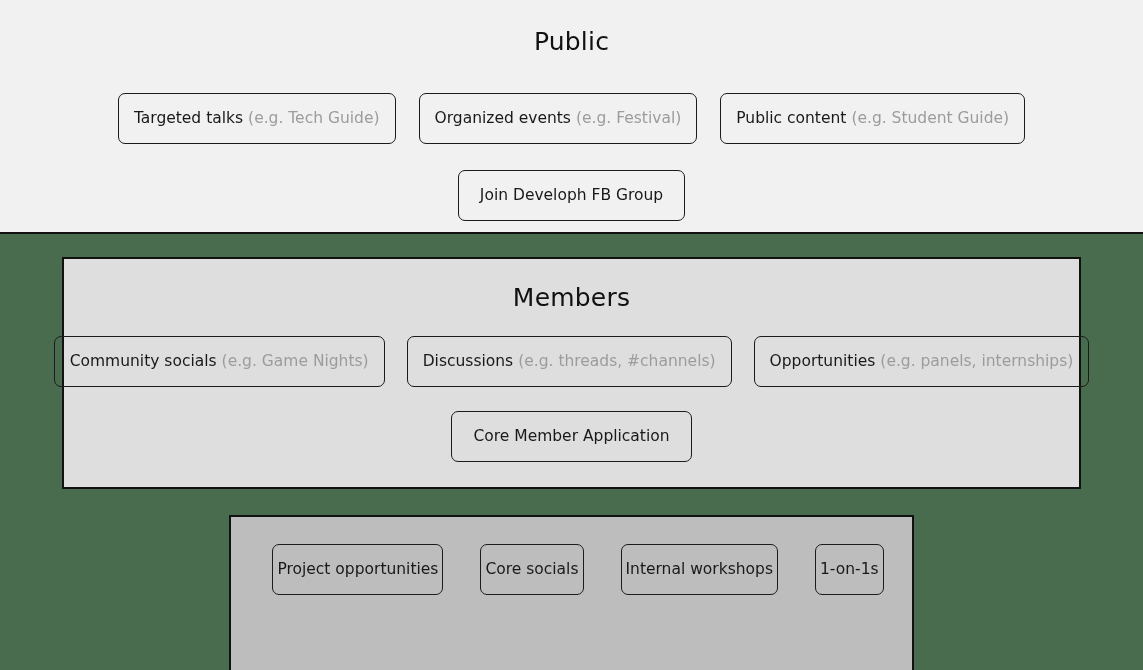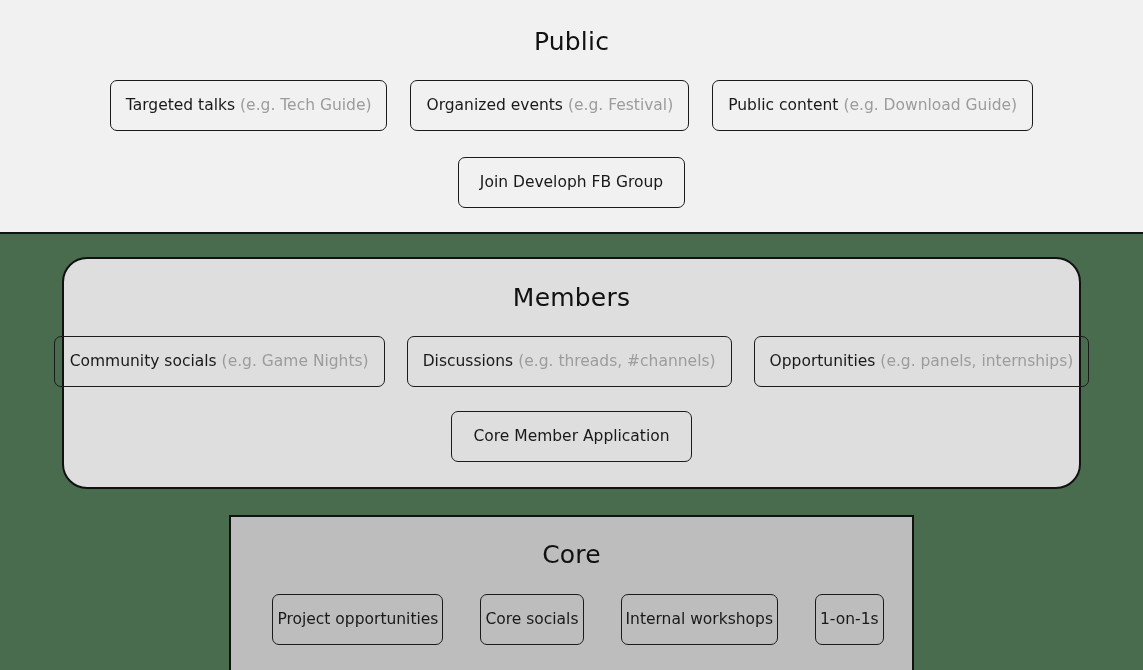--- a/index.html
+++ b/index.html
@@ -34,21 +34,20 @@
     width: 1147px;
     height: 236px;
     background: #f1f1f1;
   }
   .tier-members {
     left: 62px;
     top: 257px;
     width: 1019px;
     height: 232px;
     background: #dedede;
-    border-radius: 25px;
   }
   .tier-core {
     left: 229px;
     top: 515px;
     width: 685px;
     height: 170px;
     background: #bdbdbd;
   }
 
   .tier-title {
@@ -64,21 +63,21 @@
   .tier-core .tier-title { margin-top: 25px; }
 
   
   .chip-row {
     display: flex;
     justify-content: center;
     align-items: flex-start;
     width: 100%;
     box-sizing: border-box;
   }
-  .row-public-1 { margin-top: 26px; gap: 23px; }
+  .row-public-1 { margin-top: 39px; gap: 23px; }
   .row-public-2 { margin-top: 26px; gap: 23px; }
   .row-members-1 { margin-top: 26px; gap: 22px; }
   .row-members-2 { margin-top: 24px; gap: 22px; }
   .row-core-1 { margin-top: 27px; gap: 24px; }
 
   .chip {
     box-sizing: border-box;
     border: 1.6px solid #1b1b1b;
     border-radius: 7px;
     background: transparent;
@@ -124,21 +123,21 @@
       <div class="chip">
         <span class="chip-main">Targeted talks</span>
         <span class="chip-hint">(e.g. Tech Guide)</span>
       </div>
       <div class="chip">
         <span class="chip-main">Organized events</span>
         <span class="chip-hint">(e.g. Festival)</span>
       </div>
       <div class="chip">
         <span class="chip-main">Public content</span>
-        <span class="chip-hint">(e.g. Download Guide)</span>
+        <span class="chip-hint">(e.g. Student Guide)</span>
       </div>
     </div>
 
     <div class="chip-row row-public-2">
       <div class="chip">
         <span class="chip-main">Join Developh FB Group</span>
       </div>
     </div>
   </section>
 
@@ -161,21 +160,20 @@
     </div>
 
     <div class="chip-row row-members-2">
       <div class="chip">
         <span class="chip-main">Core Member Application</span>
       </div>
     </div>
   </section>
 
   <section class="tier tier-core">
-    <div class="tier-title">Core</div>
 
     <div class="chip-row row-core-1">
       <div class="chip">
         <span class="chip-main">Project opportunities</span>
       </div>
       <div class="chip">
         <span class="chip-main">Core socials</span>
       </div>
       <div class="chip">
         <span class="chip-main">Internal workshops</span>

